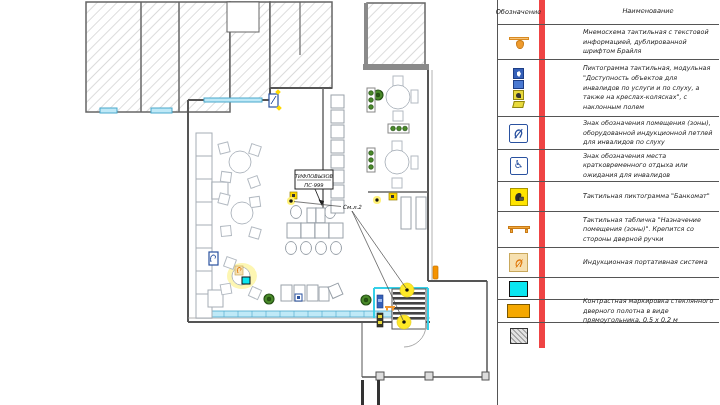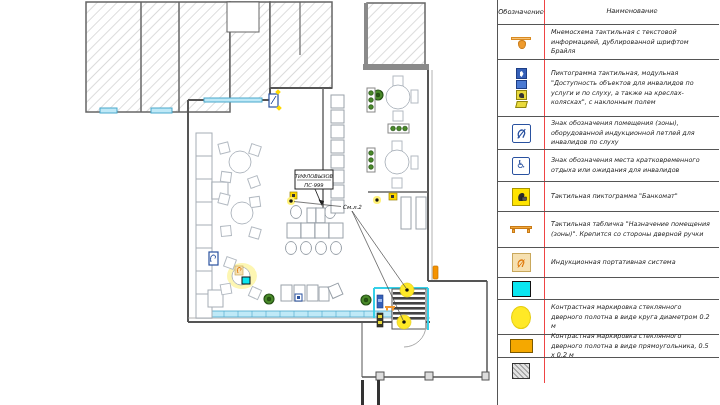--- a/index.html
+++ b/index.html
@@ -2,24 +2,24 @@
 <html><head>
 <meta charset="utf-8">
 <style>
   html,body{margin:0;padding:0;background:#fff;}
   #canvas{position:relative;width:720px;height:405px;background:#fff;overflow:hidden;
           font-family:"DejaVu Sans",sans-serif;}
   
   .legend{position:absolute;left:497px;top:0;width:222px;height:405px;
           border-left:1px solid #555;box-sizing:border-box;}
   .lrow{display:flex;border-bottom:1px solid #555;box-sizing:border-box;}
-  .lc-icon{width:47px;border-right:1px solid #ef4444;box-sizing:border-box;
+  .lc-icon{width:47px;border-right:6px solid #ef4444;box-sizing:border-box;
            display:flex;align-items:center;justify-content:center;flex:none;}
   .lc-name{flex:1;padding:3px 5px 2px 6px;font-size:6.4px;line-height:1.5;
-           font-style:italic;color:#222;display:flex;align-items:center;}
+           font-style:italic;color:#222;display:flex;align-items:center;margin-left:32px;}
   .lhead .lc-icon,.lhead .lc-name{font-size:6.6px;color:#222;justify-content:center;
            align-items:center;display:flex;font-style:italic;padding:2px;}
   
   .ic{position:relative;}
   .ic-sign-wide{width:26px;height:11px;}
   .ic-sign-wide::before{content:"";position:absolute;left:0;top:2px;width:26px;height:2.5px;
       background:#f6c276;border:1px solid #d98a20;box-sizing:border-box;}
   .ic-sign-wide::after{content:"";position:absolute;left:9px;top:5px;width:8px;height:5px;
       background:#fbe2bd;border:1px solid #d98a20;border-top:none;
       clip-path:polygon(10% 0,90% 0,75% 100%,25% 100%);}
@@ -413,26 +413,20 @@
       </div>
       <div class="lc-name">Индукционная портативная система</div>
     </div>
 
     <div class="lrow" style="height:22px">
       <div class="lc-icon">
           <div class="ic ic-magnifier"></div>
         </div>
     </div>
 
-    <div class="lrow" style="height:35px">
-      <div class="lc-icon">
-          <div class="ic ic-circle-yellow"></div>
-        </div>
-      <div class="lc-name">Контрастная маркировка стеклянного дверного полотна в виде круга диаметром 0.2 м</div>
-    </div>
 
     <div class="lrow" style="height:23px">
       <div class="lc-icon">
           <div class="ic ic-rect-orange"></div>
         </div>
       <div class="lc-name">Контрастная маркировка стеклянного дверного полотна в виде прямоугольника, 0.5 x 0.2 м</div>
     </div>
 
     <div class="lrow" style="height:25px;border-bottom:none">
       <div class="lc-icon">

